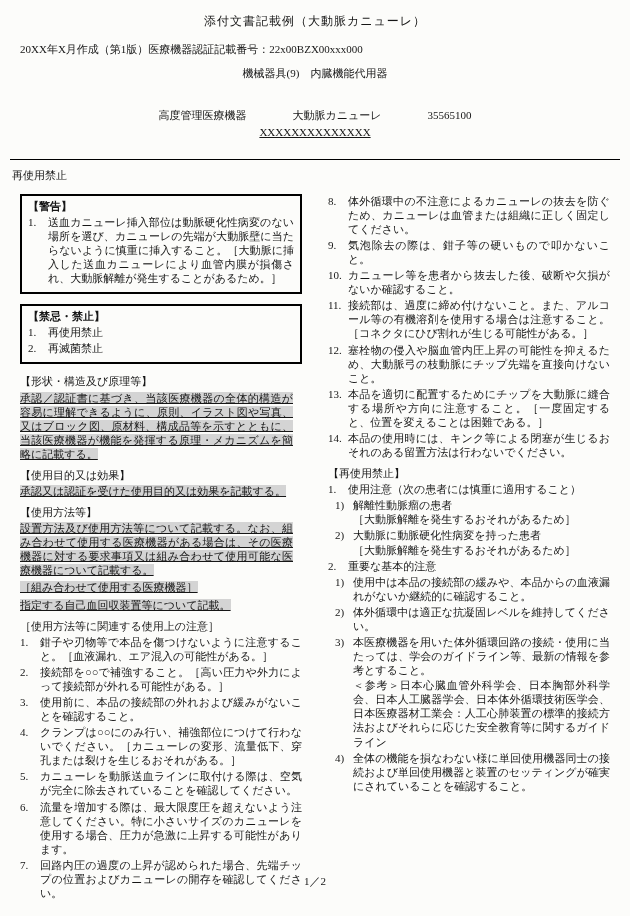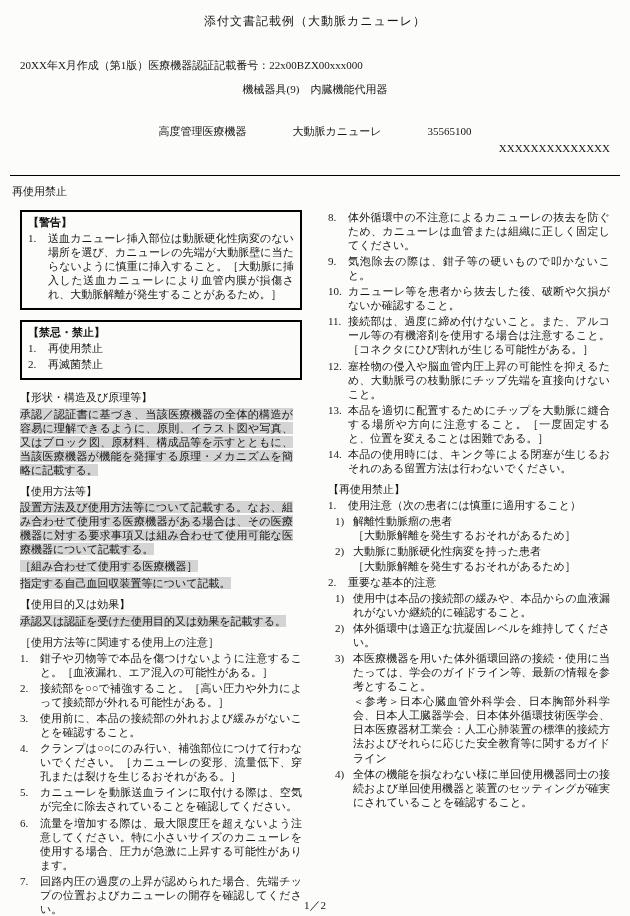--- a/index.html
+++ b/index.html
@@ -3,43 +3,43 @@
 <meta charset="utf-8">
 <style>
   html,body{margin:0;padding:0;}
   body{width:630px;height:916px;background:#fafaf7;}
   .page{
     position:relative;width:630px;height:916px;box-sizing:border-box;
     padding:14px 20px 10px;background:#fcfcfa;color:#161616;
     font-family:"Liberation Serif","DejaVu Serif",serif;
     font-size:11px;line-height:1.28;
   }
-  .doc-title{text-align:center;font-size:12px;letter-spacing:1px;margin-bottom:29px;}
+  .doc-title{text-align:center;font-size:12px;letter-spacing:1px;margin-bottom:13px;}
   .meta-row{display:flex;margin-bottom:10px;}
   .cat-line{text-align:center;margin-bottom:5px;}
   .device-row{display:flex;justify-content:center;gap:46px;margin-bottom:3px;margin-top:27px;}
-  .brand-line{text-align:right;margin-bottom:20px;}
+  .brand-line{text-align:center;margin-bottom:20px;text-decoration:underline;}
   .rule{border:0;border-top:1.5px solid #000;margin:6px -10px 8px;}
   .reuse{margin:0 0 12px -8px;}
   .cols{display:flex;gap:26px;align-items:flex-start;}
   .col{flex:1;min-width:0;}
   .sec{margin-bottom:7px;}
   .h{margin-bottom:2px;}
   .h.bold{font-weight:bold;}
   .box{border:2px solid #000;padding:3px 6px 5px;margin-bottom:10px;}
   .li{display:flex;margin-bottom:2px;}
   .num{flex:0 0 20px;}
   .li.sub{padding-left:7px;}
   .li.sub .num{flex:0 0 18px;}
   .txt{flex:1;text-align:justify;}
-  .para{margin:0 9px 3px 0;text-align:justify;}
+  .para{margin:0 9px 3px 0;text-align:justify;text-decoration:underline;}
   .hl{background:#d4d4d4;}
   .note{display:block;}
   .ref{display:block;margin-top:1px;}
-  .footer{position:absolute;left:0;right:0;bottom:4px;text-align:center;}
+  .footer{position:absolute;left:0;right:0;bottom:28px;text-align:center;}
 </style>
 </head>
 <body>
 
 <div class="page">
 
   <div class="doc-title">添付文書記載例（大動脈カニューレ）</div>
 
   <div class="meta-row">
     <span>20XX年X月作成（第1版）</span>
@@ -83,29 +83,29 @@
           <span class="txt">再滅菌禁止</span>
         </div>
       </section>
 
       <section class="sec">
         <div class="h">【形状・構造及び原理等】</div>
         <p class="para"><span class="hl">承認／認証書に基づき、当該医療機器の全体的構造が容易に理解できるように、原則、イラスト図や写真、又はブロック図、原材料、構成品等を示すとともに、当該医療機器が機能を発揮する原理・メカニズムを簡略に記載する。</span></p>
       </section>
 
       <section class="sec">
+        <div class="h">【使用目的又は効果】</div>
+        <p class="para"><span class="hl">承認又は認証を受けた使用目的又は効果を記載する。</span></p>
+      </section>
+
+      <section class="sec">
         <div class="h">【使用方法等】</div>
         <p class="para"><span class="hl">設置方法及び使用方法等について記載する。なお、組み合わせて使用する医療機器がある場合は、その医療機器に対する要求事項又は組み合わせて使用可能な医療機器について記載する。</span></p>
         <div class="para"><span class="hl">［組み合わせて使用する医療機器］</span></div>
         <p class="para"><span class="hl">指定する自己血回収装置等について記載。</span></p>
-      </section>
-
-      <section class="sec">
-        <div class="h">【使用目的又は効果】</div>
-        <p class="para"><span class="hl">承認又は認証を受けた使用目的又は効果を記載する。</span></p>
       </section>
 
       <section class="sec">
         <div class="h">［使用方法等に関連する使用上の注意］</div>
         <div class="li">
           <span class="num">1.</span>
           <span class="txt">鉗子や刃物等で本品を傷つけないように注意すること。［血液漏れ、エア混入の可能性がある。］</span>
         </div>
         <div class="li">
           <span class="num">2.</span>

